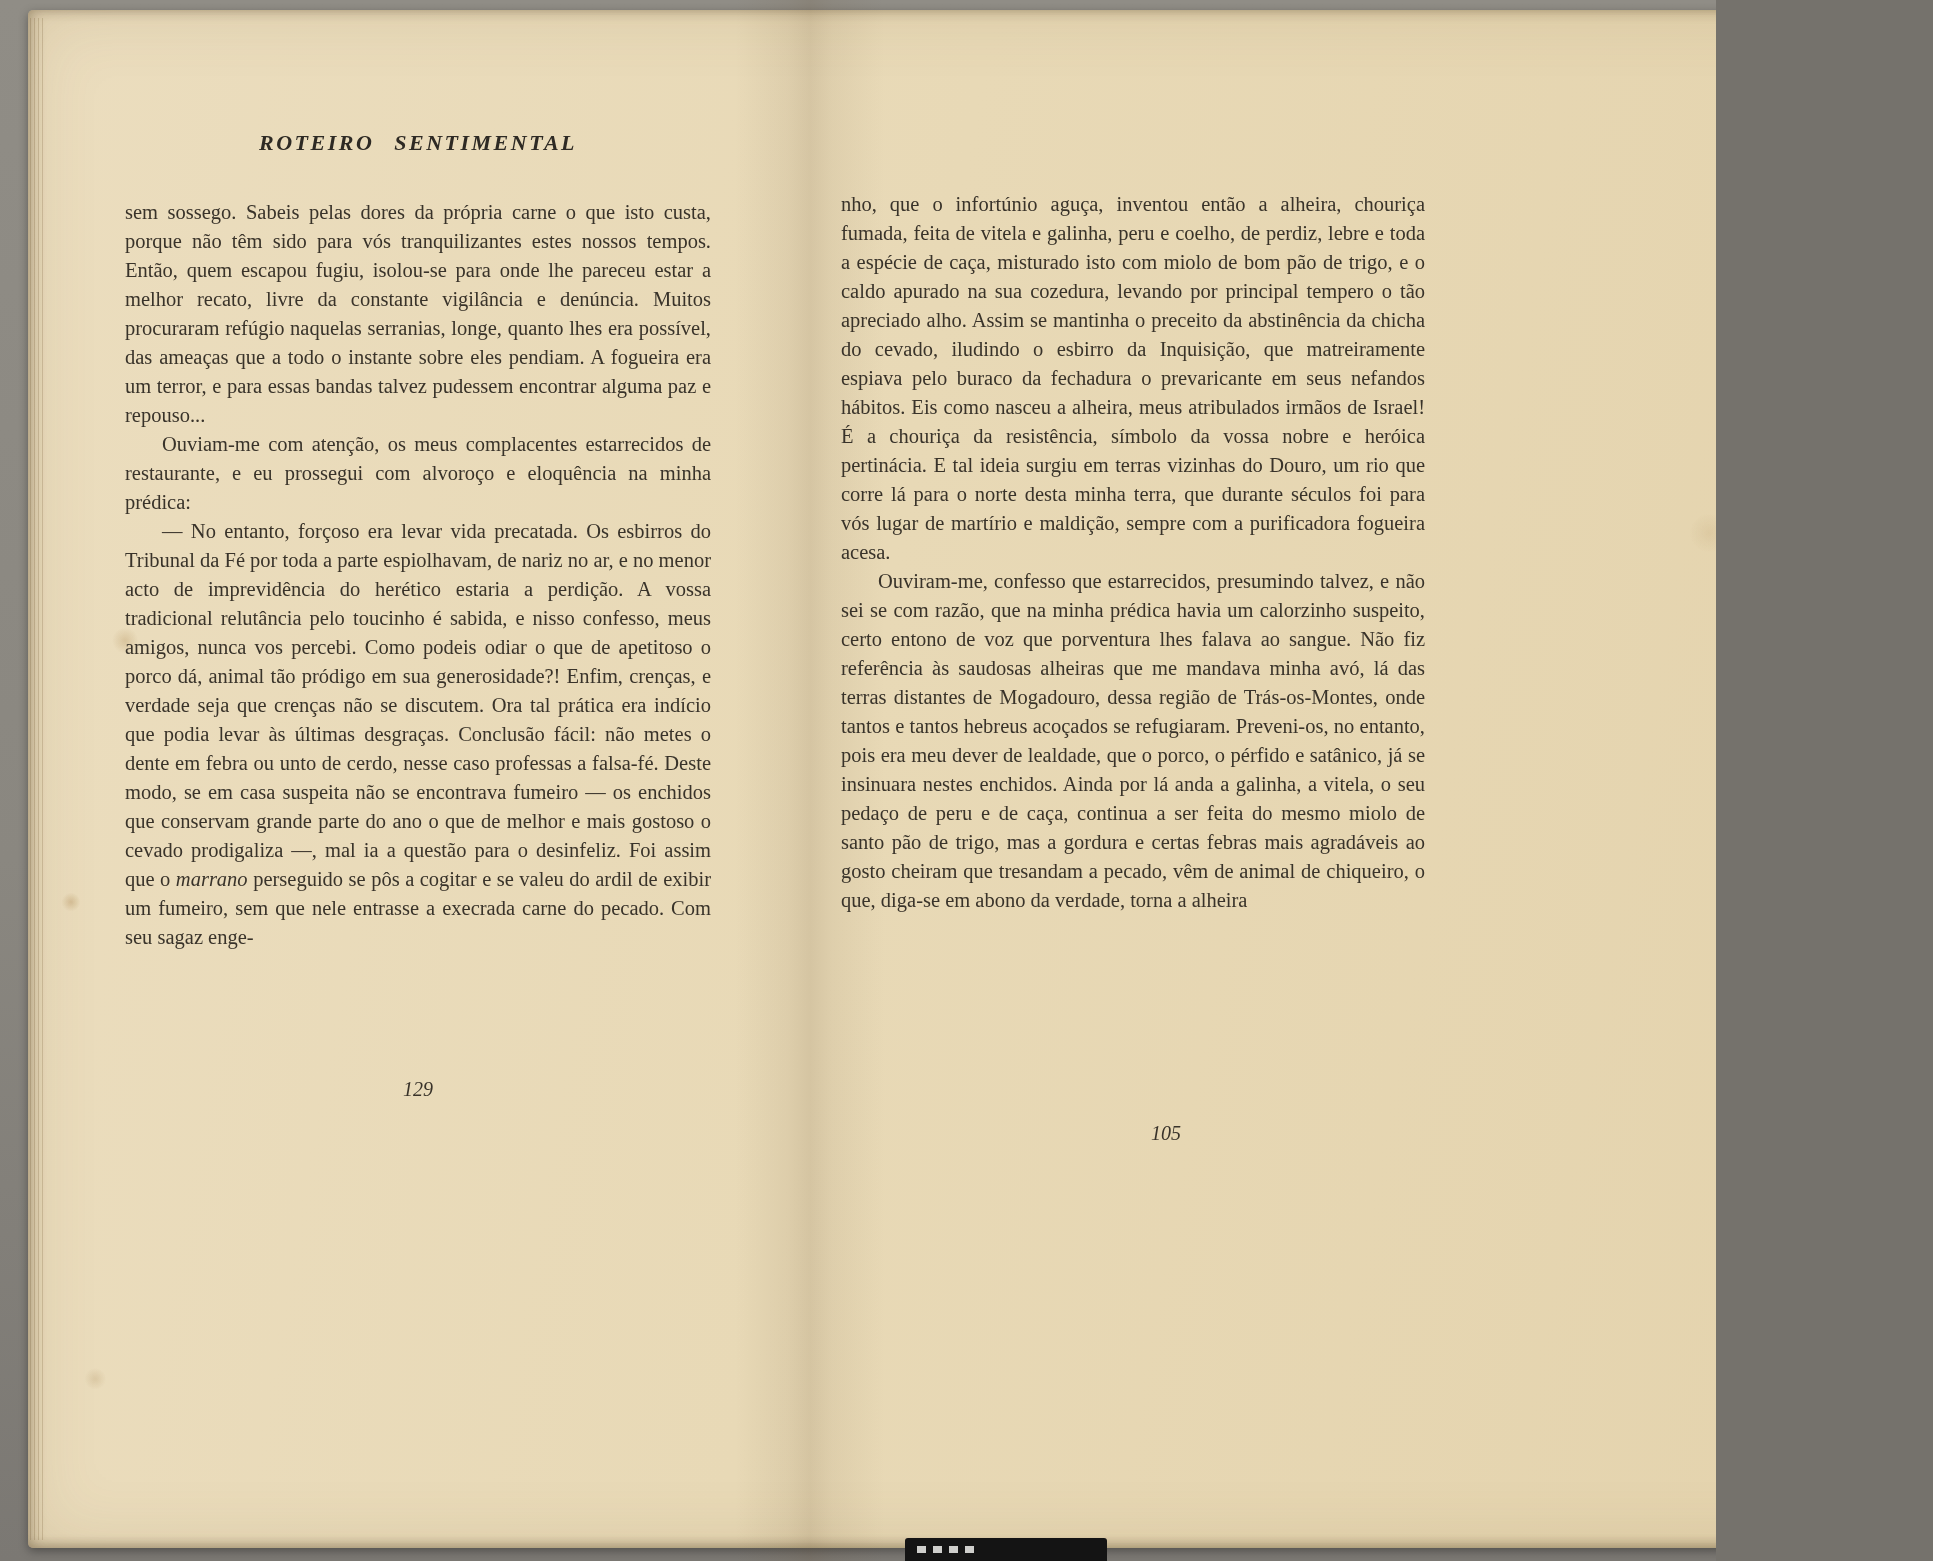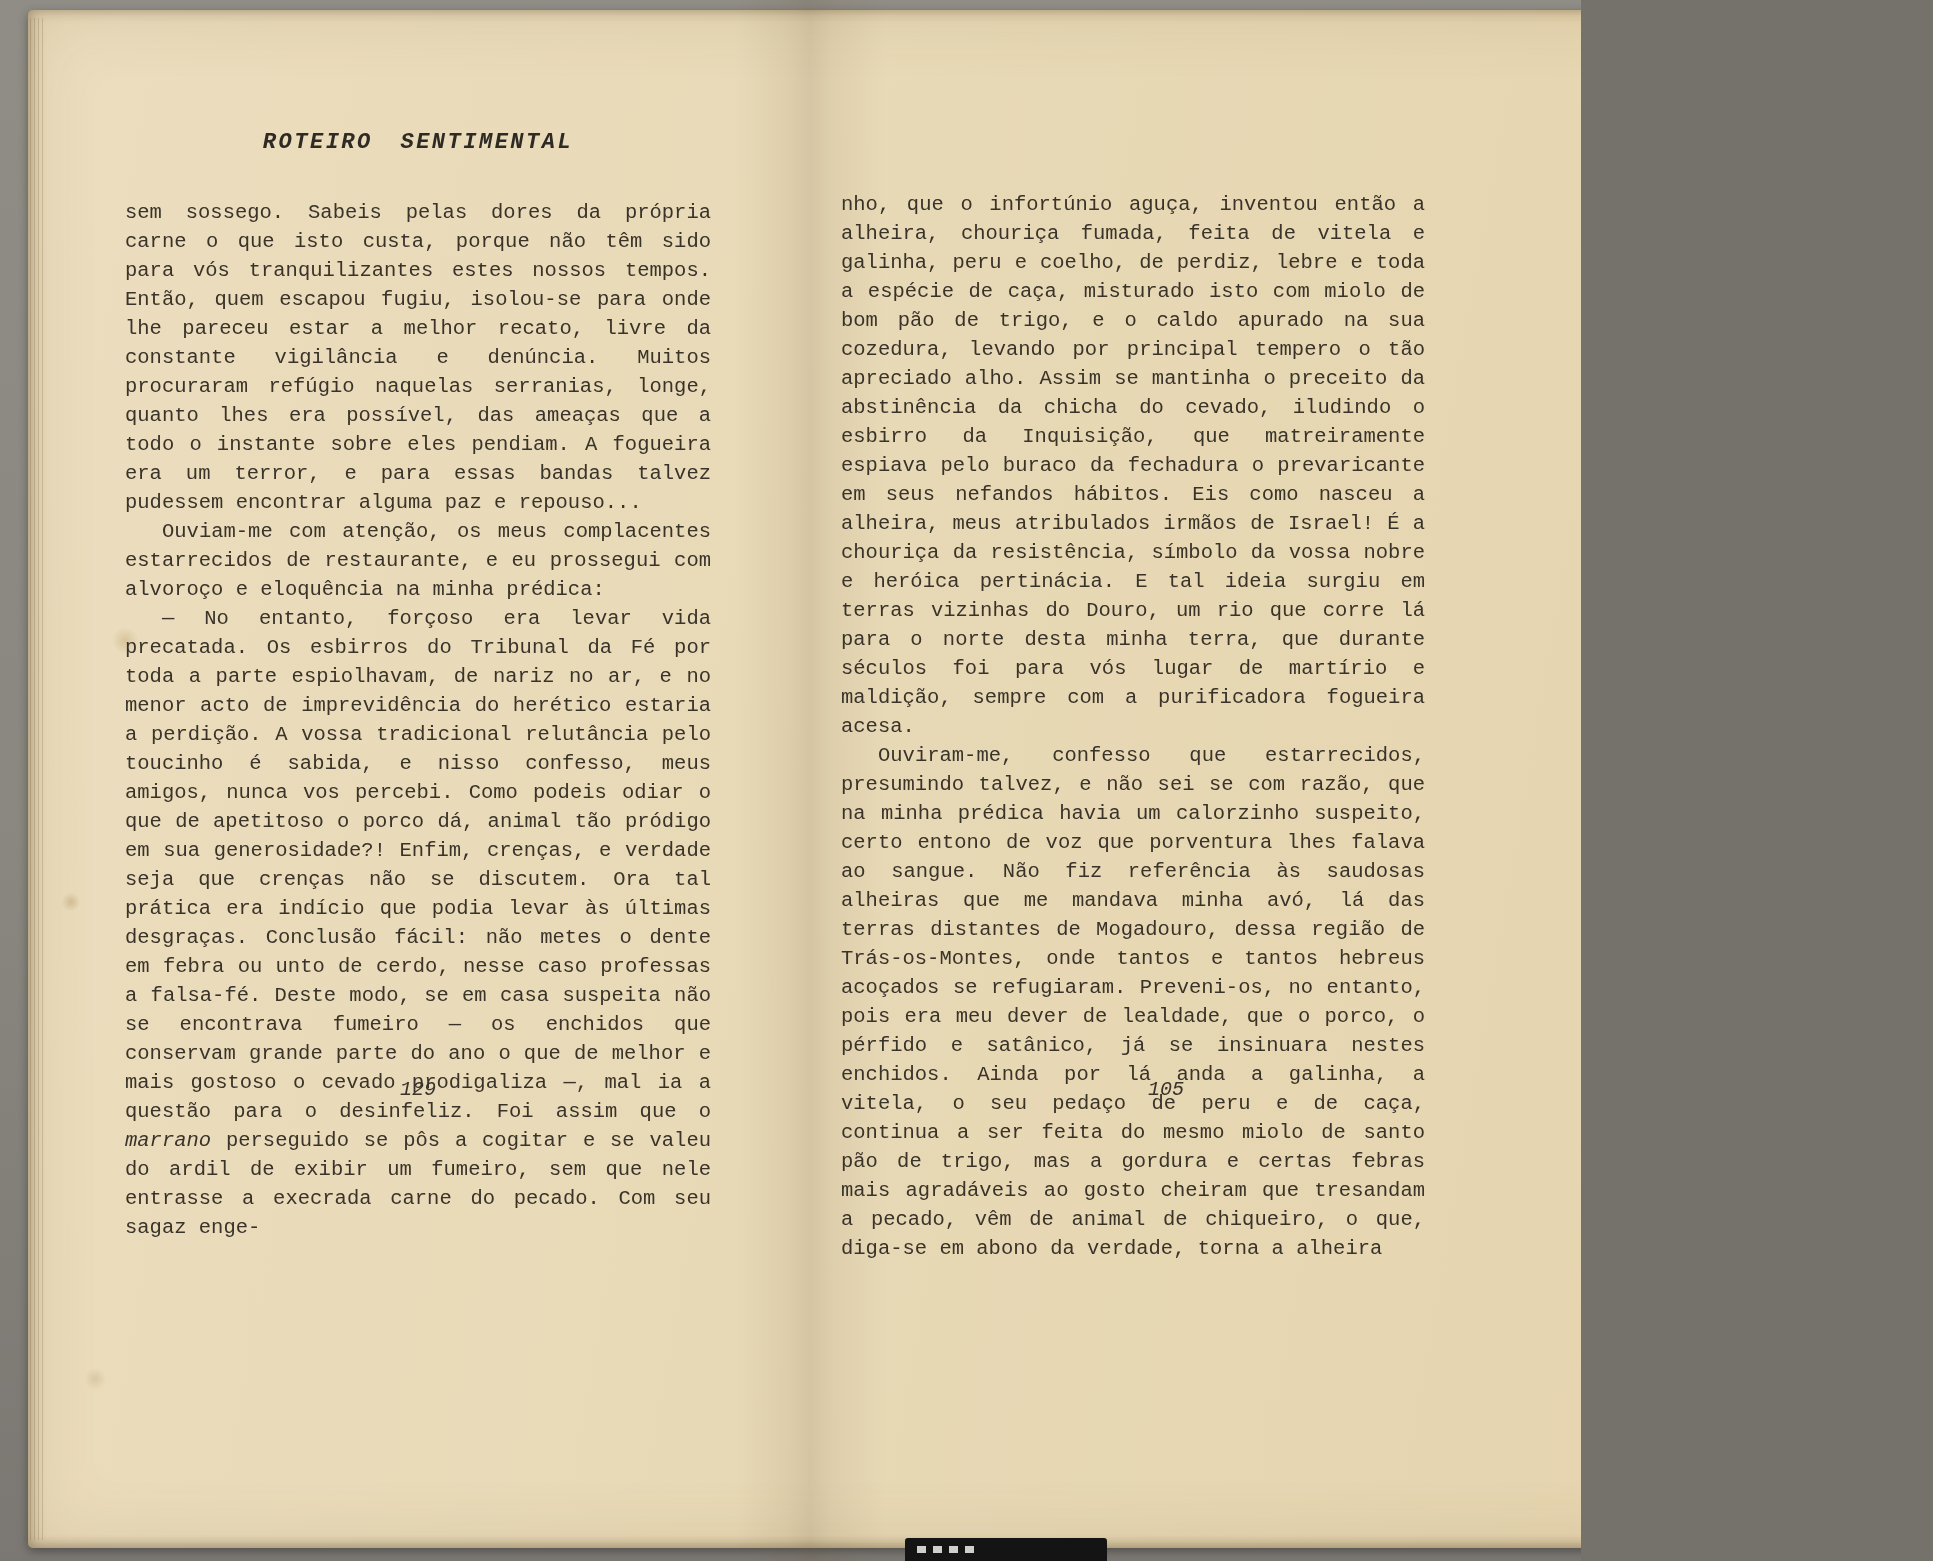--- a/index.html
+++ b/index.html
@@ -3,23 +3,22 @@
 <meta charset="utf-8">
 <style>
   * { box-sizing: border-box; }
   html, body { margin: 0; padding: 0; }
   body {
     width: 1933px; height: 1561px;
     font-family: "Liberation Serif", "DejaVu Serif", serif;
     background: #75726c;
   }
   .scan {
-    position: relative; width: 1581px; height: 1561px; overflow: hidden;
+    position: relative; width: 1716px; height: 1561px; overflow: hidden;
     background: linear-gradient(180deg, #908d86 0%, #8a8780 55%, #7b7873 100%);
-    font-family: Liberation Mono, monospace;
   }
   .book {
     position: absolute; left: 28px; top: 10px; width: 1868px; height: 1538px;
     background: linear-gradient(100deg, #ebddbe 0%, #e8d9b6 45%, #e4d3ad 100%);
     border-radius: 5px;
     box-shadow:
       inset 0 0 70px rgba(121,92,49,.16),
       inset 5px 0 14px rgba(70,52,28,.22),
       inset -5px 0 12px rgba(70,52,28,.18),
       inset 0 -4px 10px rgba(70,52,28,.15),
@@ -61,21 +60,21 @@
   .text-block.left  { left: 125px; width: 586px; margin-top: 8px; }
   .text-block.right { left: 841px; width: 584px; }
   .para { margin: 0; text-align: justify; }
   .para.indent { text-indent: 37px; }
 
   .page-number {
     position: absolute; top: 1078px; text-align: center; font-style: italic;
     font-size: 20px; color: #39332a;
   }
   .page-number.left  { left: 125px; width: 586px; }
-  .page-number.right { left: 874px; width: 584px; }
+  .page-number.right { left: 874px; width: 584px; margin-top: 44px; }
 
   .calibration-strip {
     position: absolute; left: 905px; top: 1538px; width: 202px; height: 23px;
     background: #141414; border-radius: 3px 3px 0 0;
     display: flex; align-items: center; gap: 7px; padding: 0 12px;
   }
   .calibration-strip .tick { width: 9px; height: 7px; background: #cfcfcc; }
 </style>
 </head>
 <body>

